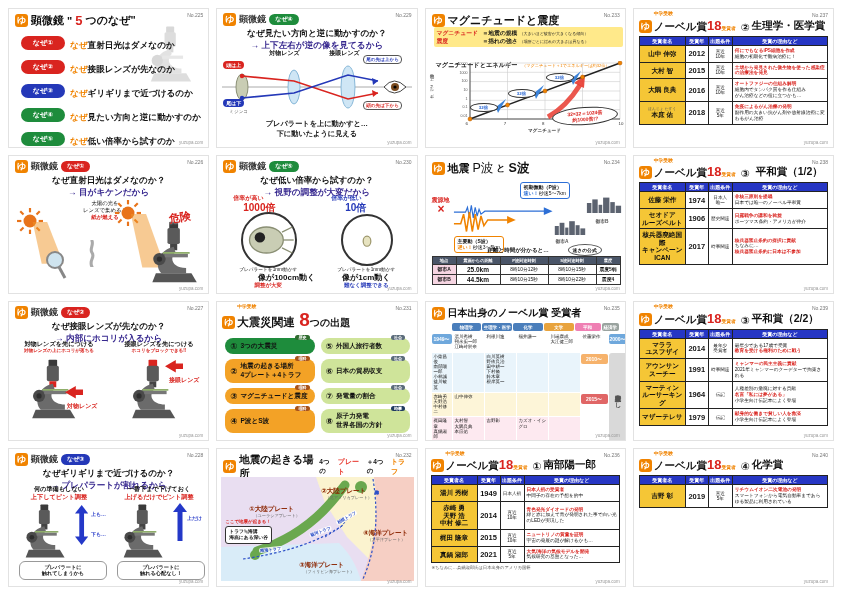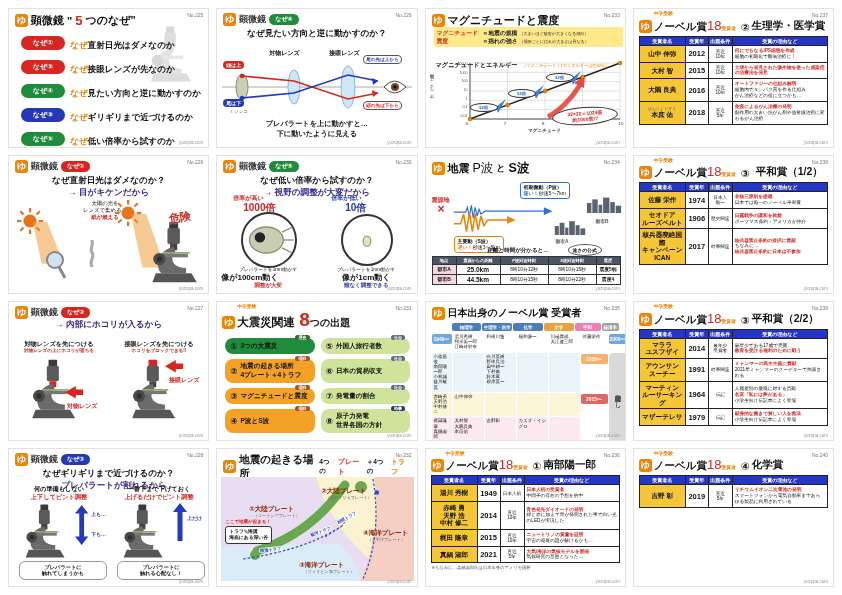--- a/index.html
+++ b/index.html
@@ -21,21 +21,21 @@
 .wrow{display:flex;align-items:center;gap:5px;margin:6px 0 0 12px;position:relative;z-index:2}
 .wpill{width:44px;text-align:center;color:#fff;font-weight:bold;font-size:7px;padding:2px 0;border-radius:9px}
 .wpre{color:#f08300;font-weight:bold;font-size:8.6px}
 .wtxt{font-weight:bold;font-size:8.6px}
 .t-big{font-size:11px;font-weight:bold}.t-red{color:#d9241f;font-size:13px;font-weight:bold}
 
 .nhd{display:flex;align-items:flex-end;gap:2px;padding:3px 5px 0}
 .nstack{display:flex;flex-direction:column;line-height:1}
 .npre{color:#f08300;font-size:4.8px;font-weight:bold}
 .nbrand{font-size:10.5px;font-weight:bold}
-.nnum{color:#d9241f;font-size:13px;font-weight:normal}
+.nnum{color:#d9241f;font-size:13px;font-weight:bold}
 .nsuf{color:#f08300;font-size:4.8px;font-weight:bold}
 .ncat{font-size:10.5px;font-weight:bold;margin-left:3px}
 .ntab{border-collapse:collapse;margin:3px 5px 0;width:calc(100% - 10px)}
 .ntab th{background:#2636c4;color:#fff;font-size:5px;border:1px solid #222;padding:1px}
 .ntab td{border:1px solid #222;padding:2px 2px;vertical-align:middle}
 td.nm{background:#f5c636;font-weight:bold;font-size:6.6px;text-align:center;white-space:pre-line;line-height:1.15}
 .kana{display:block;font-size:3.8px;color:#555;font-weight:normal}.kana:empty{display:none}
 td.yr{font-size:7.5px;font-weight:bold;text-align:center}
 td.cd{font-size:4.6px;text-align:center;white-space:pre-line}
 td.rs{font-size:4.7px;line-height:1.25}
@@ -108,45 +108,46 @@
     <span class="wpill" data-v="r">なぜ①</span>
     <span><span class="wpre">なぜ</span><span class="wtxt">直射日光はダメなのか</span></span>
    </div>
 
    <div class="wrow">
     <span class="wpill" data-v="r">なぜ②</span>
     <span><span class="wpre">なぜ</span><span class="wtxt">接眼レンズが先なのか</span></span>
    </div>
 
    <div class="wrow">
+    <span class="wpill" data-v="b">なぜ③</span>
+    <span><span class="wpre">なぜ</span><span class="wtxt">ギリギリまで近づけるのか</span></span>
+   </div>
+
+   <div class="wrow">
     <span class="wpill" data-v="g">なぜ④</span>
     <span><span class="wpre">なぜ</span><span class="wtxt">見たい方向と逆に動かすのか</span></span>
-   </div>
-
-   <div class="wrow">
-    <span class="wpill" data-v="b">なぜ③</span>
-    <span><span class="wpre">なぜ</span><span class="wtxt">ギリギリまで近づけるのか</span></span>
    </div>
 
    <div class="wrow">
     <span class="wpill" data-v="g">なぜ⑤</span>
     <span><span class="wpre">なぜ</span><span class="wtxt">低い倍率から試すのか</span></span>
    </div>
   </div>
  <div class="ft">yuzupa.com</div>
 </section>
 
 <section class="card">
  <div class="no">No.229</div>
  <div class="hd">
         <span class="logo">ゆ</span>
         <span class="app">顕微鏡</span>
         <span class="nbadge" data-v="g">なぜ④</span>
       </div>
  <div class="q">なぜ見たい方向と逆に動かすのか？</div>
+ <div class="a">→ 上下左右が逆の像を見てるから</div>
  <div class="abs" style="left:52px;top:40px;font-size:6px;font-weight:bold">対物レンズ</div>
  <div class="abs" style="left:112px;top:40px;font-size:6px;font-weight:bold">接眼レンズ</div>
  <svg class="abs" viewBox="0 0 190 60" style="left:5px;top:48px;width:190px;height:60px">
   <line x1="0" y1="30" x2="190" y2="30" stroke="#aaa" stroke-width="1"></line>
   <ellipse cx="20" cy="30" rx="6" ry="13" fill="#c9cdb4" stroke="#8a8f74"></ellipse>
   <ellipse cx="72" cy="30" rx="6" ry="17" fill="#cfe6f5" stroke="#86b7d8"></ellipse>
   <ellipse cx="126" cy="30" rx="7" ry="21" fill="#cfe6f5" stroke="#86b7d8"></ellipse>
   <polyline points="20,19 72,24 126,42 156,36" fill="none" stroke="#d9241f" stroke-width="1.6"></polyline>
   <polygon points="156,36 150,33 151,40" fill="#d9241f"></polygon>
   <polyline points="20,41 72,36 126,18 156,24" fill="none" stroke="#2438b8" stroke-width="1.6"></polyline>
@@ -400,21 +401,21 @@
  <div class="abs" style="left:24px;top:56px;width:52px;height:52px;border:2px solid #333;border-radius:50%">
   <svg viewBox="0 0 40 40" style="width:100%;height:100%">
           <ellipse cx="18" cy="20" rx="13" ry="10" fill="#c9cdb4" stroke="#8a8f74"></ellipse>
           <circle cx="13" cy="18" r="4" fill="#222"></circle>
           <line x1="30" y1="14" x2="38" y2="10" stroke="#8a8f74"></line>
           <line x1="31" y1="20" x2="39" y2="20" stroke="#8a8f74"></line>
           <line x1="30" y1="26" x2="38" y2="30" stroke="#8a8f74"></line>
         </svg>
  </div>
  <div class="abs" style="left:4px;top:110px;width:94px;text-align:center;font-size:4.7px">プレパラートを1mm動かす</div>
- <div class="abs" style="left:4px;top:116px;width:94px;text-align:left;font-size:8px;font-weight:bold">像が100cm動く</div>
+ <div class="abs" style="left:4px;top:116px;width:94px;text-align:right;font-size:8px;font-weight:bold">像が100cm動く</div>
  <div class="abs" style="left:4px;top:126px;width:94px;text-align:center;font-size:5.5px;font-weight:bold;color:#d9241f">調整が大変</div>
  <div class="abs" style="left:114px;top:38px;font-size:6px;font-weight:bold;color:#2438b8">倍率が低い</div>
  <div class="abs" style="left:128px;top:45px;font-size:10px;font-weight:bold;color:#2438b8">10倍</div>
  <div class="abs" style="left:124px;top:58px;width:48px;height:48px;border:2px solid #333;border-radius:50%">
   <svg viewBox="0 0 40 40" style="width:100%;height:100%">
           <ellipse cx="20" cy="21" rx="3.2" ry="4.2" fill="#e7e3c0" stroke="#9a9468"></ellipse>
         </svg>
  </div>
  <div class="abs" style="left:102px;top:110px;width:94px;text-align:center;font-size:4.7px">プレパラートを1mm動かす</div>
  <div class="abs" style="left:102px;top:116px;width:94px;text-align:center;font-size:8px;font-weight:bold">像が1cm動く</div>
@@ -574,20 +575,21 @@
  <div class="ft">yuzupa.com</div>
 </section>
 
 <section class="card">
  <div class="no">No.227</div>
  <div class="hd">
         <span class="logo">ゆ</span>
         <span class="app">顕微鏡</span>
         <span class="nbadge" data-v="r">なぜ②</span>
       </div>
+ <div class="q">なぜ接眼レンズが先なのか？</div>
  <div class="a">→ 内部にホコリが入るから</div>
  <div class="abs" style="left:2px;top:38px;width:96px;text-align:center;font-size:6.2px;font-weight:bold">対物レンズを先につける</div>
  <div class="abs" style="left:2px;top:46px;width:96px;text-align:center;font-size:4.6px;font-weight:bold;color:#d9241f">対物レンズの上にホコリが落ちる</div>
  <svg class="abs" viewBox="0 0 60 72" style="left:18px;top:56px;height:62px">
         <rect x="25" y="2" width="10" height="8" rx="1" fill="#3a3a3a"></rect>
         <rect x="23" y="9" width="14" height="18" rx="2" fill="#5a5a5a"></rect>
         <rect x="26" y="27" width="8" height="7" fill="#d9241f"></rect>
         <path d="M30,30 C12,34 8,52 16,60 L44,60 L44,54 C30,54 24,44 32,36 Z" fill="#6b6b6b"></path>
         <circle cx="14" cy="44" r="7" fill="#4a4a4a"></circle>
         <circle cx="14" cy="44" r="3" fill="#2e2e2e"></circle>

